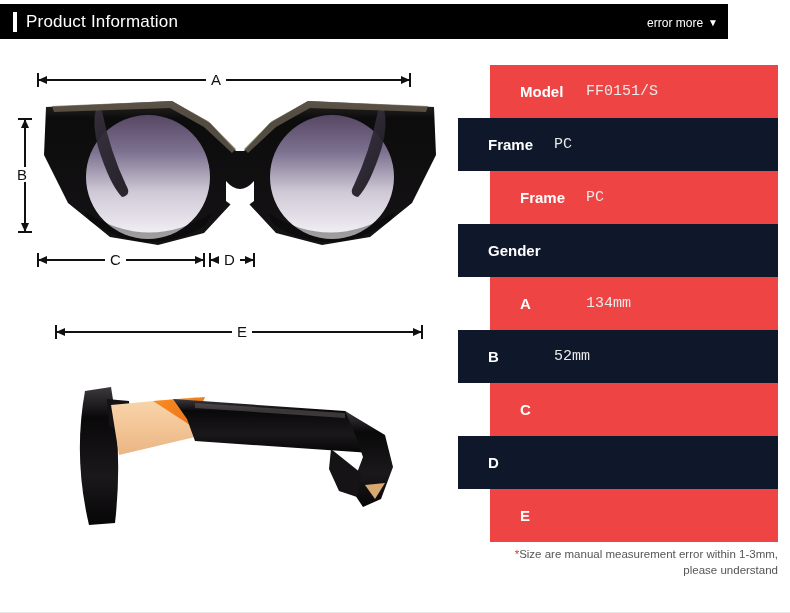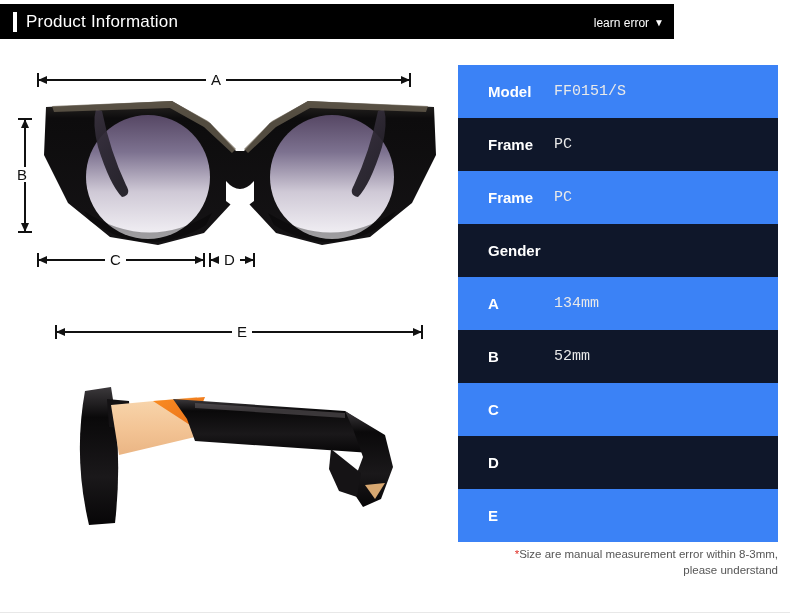--- a/index.html
+++ b/index.html
@@ -20,21 +20,21 @@
     overflow: hidden;
     border-bottom: 1px solid #e8e8e8;
     box-sizing: border-box;
   }
 
   
   #header-bar {
     position: absolute;
     left: 0;
     top: 4px;
-    width: 674px;
+    width: 728px;
     height: 35px;
     background: #000000;
   }
   #header-accent {
     position: absolute;
     left: 13px;
     top: 8px;
     width: 4px;
     height: 20px;
     background: #ffffff;
@@ -155,21 +155,21 @@
     position: absolute;
     left: 458px;
     top: 65px;
     width: 320px;
   }
   .spec-row {
     display: flex;
     align-items: center;
     height: 53px;
   }
-  .spec-row.odd  { background: #3b82f6; }
+  .spec-row.odd  { background: #ef4444; margin-left: 32px; }
   .spec-row.even { background: #0f172a; }
   .spec-label {
     width: 96px;
     padding-left: 30px;
     box-sizing: border-box;
     font-size: 15px;
     color: #ffffff;
     font-weight: bold;
   }
   .spec-value {
@@ -192,21 +192,21 @@
 </style>
 </head>
 <body>
 
 <div id="page">
 
   <div id="header-bar">
     <div id="header-accent"></div>
     <div id="header-title">Product Information</div>
     <div id="learn-more">
-      <span>learn error</span>
+      <span>error more</span>
       <span class="caret">▼</span>
     </div>
   </div>
 
   <div id="drawing-panel">
 
     <div class="hdim" style="left:37px; top:34px; width:374px;">
       <div class="rule"></div>
       <div class="cap left"></div>
       <div class="cap right"></div>
@@ -364,17 +364,17 @@
     </div>
     <div class="spec-row even">
       <div class="spec-label">D</div>
     </div>
     <div class="spec-row odd">
       <div class="spec-label">E</div>
     </div>
   </div>
 
   <div id="spec-note">
-    <span class="star">*</span><span>Size are manual measurement error within 8-3mm,</span><br>
+    <span class="star">*</span><span>Size are manual measurement error within 1-3mm,</span><br>
     <span>please understand</span>
   </div>
 
 </div>
 
 </body></html>

